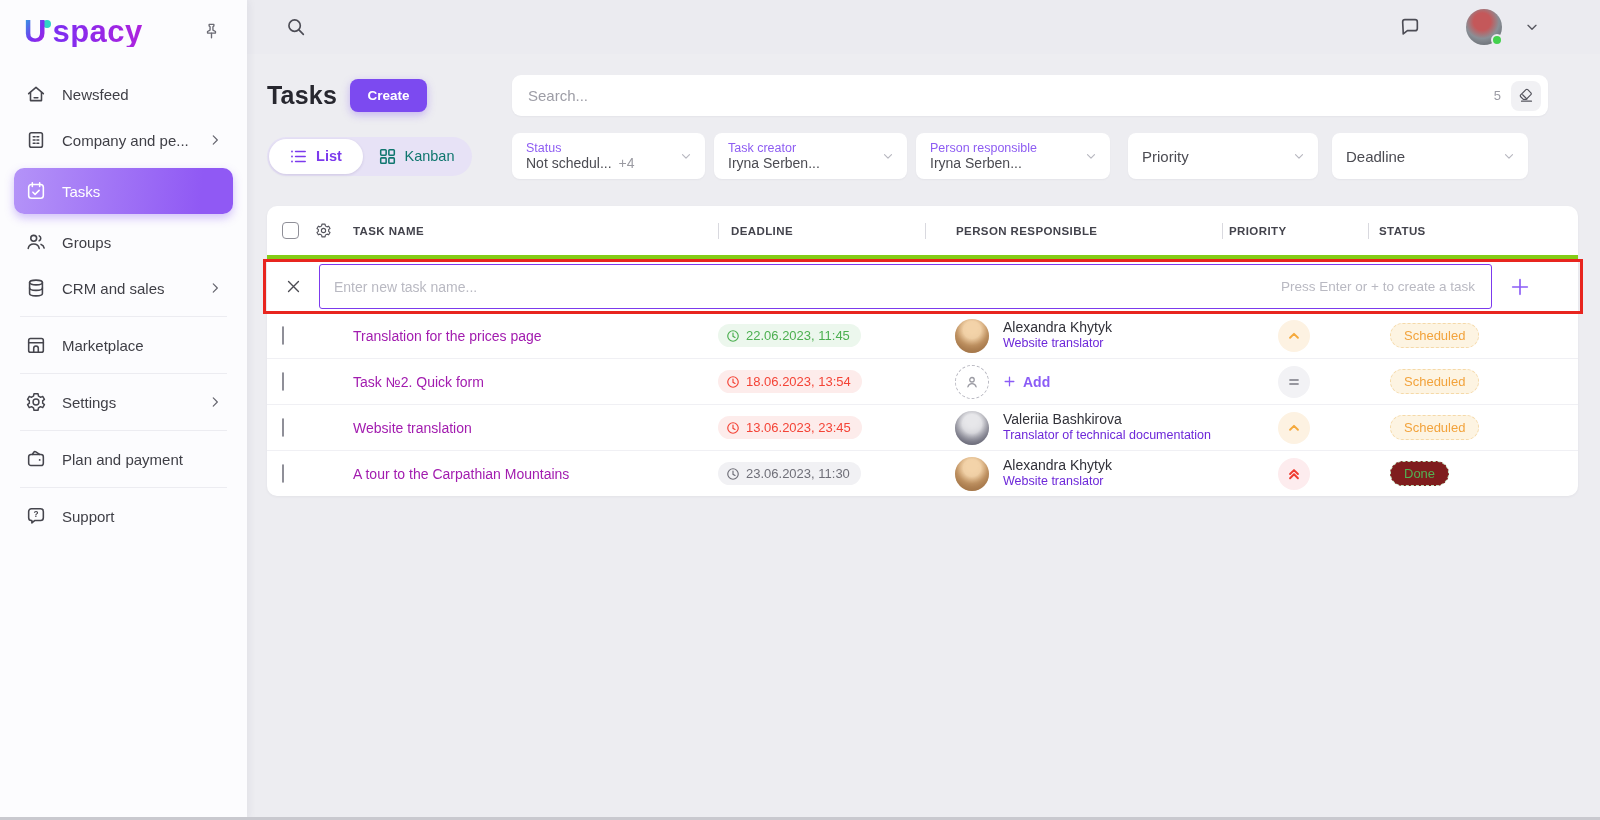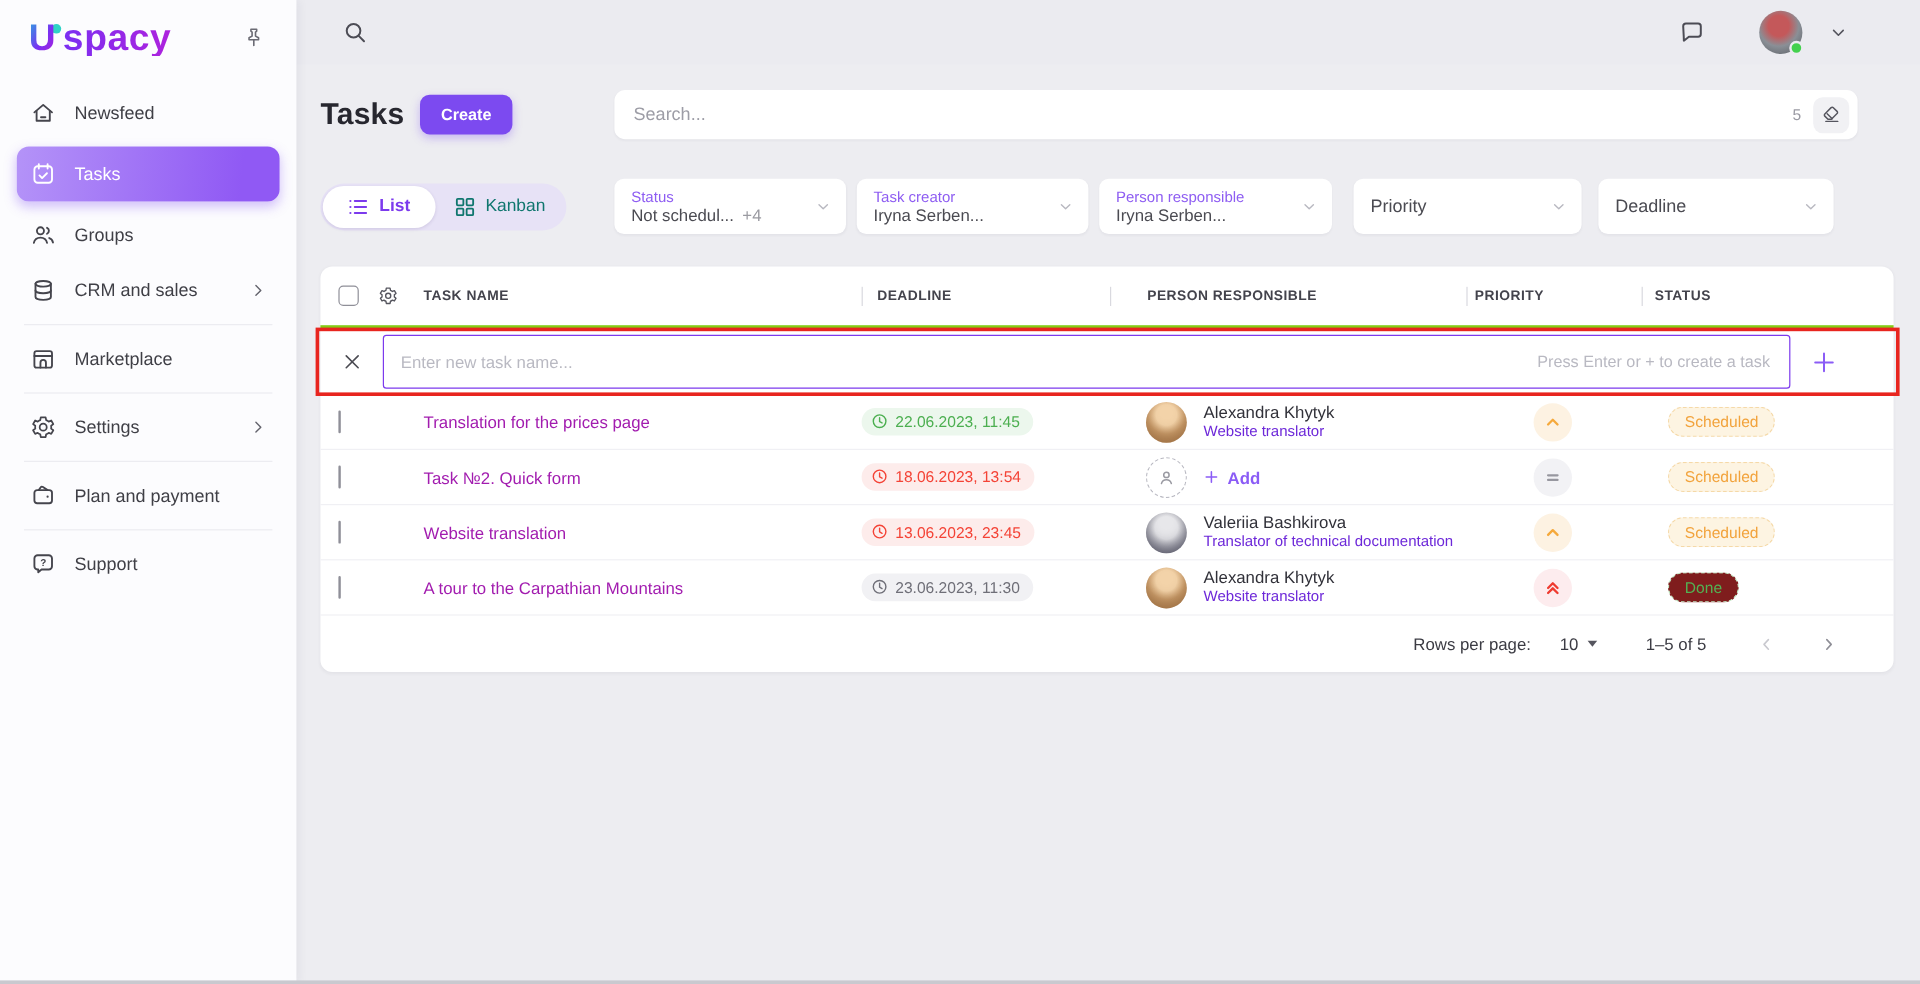--- a/index.html
+++ b/index.html
@@ -36,21 +36,21 @@
   .page-header { display:flex; align-items:center; height:41px; }
   .ph-left { width:245px; display:flex; align-items:center; gap:13px; flex:none; }
   .page-title { font-size:25px; font-weight:600; color:#27272f; letter-spacing:.2px; }
   .create-btn { width:77px; height:33px; border:none; border-radius:8px; background:#7c4af0; color:#fff; font-family:inherit; font-size:13.5px; font-weight:600; cursor:pointer; box-shadow:0 3px 8px rgba(124,74,240,.35); }
   .search-wrap { height:41px; flex:1; margin-right:52px; background:#fff; border-radius:9px; display:flex; align-items:center; padding:0 7px 0 16px; box-shadow:0 1px 2px rgba(30,30,60,.04); }
   .search-input { flex:1; border:none; outline:none; font-family:inherit; font-size:15px; color:#3f3f46; background:transparent; }
   .search-input::placeholder { color:#9d9da6; }
   .search-count { font-size:13px; color:#9b9ba4; margin-right:10px; }
   .search-clear { width:30px; height:30px; border-radius:8px; background:#f1f1f4; border:none; display:flex; align-items:center; justify-content:center; cursor:pointer; color:#55555e; }
 
-  .controls-row { margin-top:33px; display:flex; align-items:center; height:46px; }
+  .controls-row { margin-top:17px; display:flex; align-items:center; height:46px; }
   .view-toggle { width:205px; height:39px; flex:none; background:#e7e2f6; border-radius:20px; display:flex; align-items:center; padding:2px; }
   .vt-seg { height:35px; border-radius:18px; display:flex; align-items:center; justify-content:center; gap:9px; font-size:14.5px; cursor:pointer; }
   .vt-list { width:94px; background:#fff; color:#7c3aed; font-weight:600; box-shadow:0 1px 3px rgba(40,20,90,.12); }
   .vt-kanban { flex:1; color:#0f766e; }
   .filters { display:flex; align-items:center; margin-left:40px; }
   .filter-box { background:#fff; border-radius:8px; height:46px; display:flex; align-items:center; padding:0 12px 0 14px; cursor:pointer; box-shadow:0 1px 2px rgba(30,30,60,.04); }
   .fb-texts { display:flex; flex-direction:column; justify-content:center; gap:2px; flex:1; min-width:0; }
   .fb-label { font-size:12.5px; color:#8e5df2; line-height:1; }
   .fb-value { font-size:14px; color:#4b4b52; line-height:1; white-space:nowrap; }
   .fb-count { color:#9a9aa1; margin-left:7px; }
@@ -69,21 +69,21 @@
   .th { display:flex; align-items:center; height:100%; }
   .th-sep::before { content:""; width:1px; height:16px; background:#d9d9df; margin-right:12px; flex:none; }
   .th-first { padding-left:15px; gap:16px; }
   .checkbox { width:17px; height:17px; border:1.6px solid #8f8f98; border-radius:4px; background:#fff; cursor:pointer; flex:none; }
   .th-gear { color:#55555e; cursor:pointer; }
   .th-person::before { margin-right:30px; }
   .th-priority::before { margin-right:6px; }
   .th-status::before { margin-right:10px; }
 
   
-  .new-task-row { height:57px; display:flex; align-items:center; position:relative; border-top:4px solid #84cc16; padding:0 30px 0 0; }
+  .new-task-row { height:57px; display:flex; align-items:center; position:relative; border-top:6px solid #84cc16; padding:0 30px 0 0; }
   .red-frame { position:absolute; left:-4px; right:-5px; top:-2px; bottom:-2px; border:3px solid #e8251f; pointer-events:none; z-index:6; }
   .nt-close { width:52px; display:flex; align-items:center; justify-content:center; color:#4b4b52; cursor:pointer; flex:none; }
   .nt-inputwrap { flex:1; height:45px; border:1.5px solid #7c3aed; border-radius:3px; display:flex; align-items:center; position:relative; background:#fff; }
   .nt-input { width:100%; height:100%; border:none; outline:none; font-family:inherit; font-size:14px; color:#3f3f46; padding:0 310px 0 14px; background:transparent; }
   .nt-input::placeholder { color:#b9b9c2; }
   .nt-hint { position:absolute; right:16px; font-size:13.5px; color:#b9b9c2; pointer-events:none; white-space:nowrap; }
   .nt-plus { width:56px; display:flex; align-items:center; justify-content:center; color:#8b5cf6; cursor:pointer; flex:none; }
 
   
   .trow { height:46px; border-top:1px solid #f0f0f4; }
@@ -144,20 +144,34 @@
       <span class="mi-icon">
         <svg width="22" height="22" viewBox="0 0 24 24" fill="none" stroke="currentColor" stroke-width="1.7" stroke-linecap="round" stroke-linejoin="round">
           <path d="M4 11.6 12 4.8l8 6.8"></path>
             <path d="M6 10.3V19.2h12V10.3"></path>
             <path d="M10 16h4"></path>
         </svg>
       </span>
       <span>Newsfeed</span>
     </div>
 
+    <div class="menu-item">
+      <span class="mi-icon">
+        <svg width="22" height="22" viewBox="0 0 24 24" fill="none" stroke="currentColor" stroke-width="1.7" stroke-linejoin="round">
+          <rect x="5" y="4" width="14" height="16" rx="2"></rect>
+            <path d="M9 8.5h2M13 8.5h2M9 12h2M13 12h2M9 15.5h2M13 15.5h2" stroke-linecap="round"></path>
+        </svg>
+      </span>
+      <span>Company and pe...</span>
+      <span class="mi-chev">
+        <svg width="14" height="14" viewBox="0 0 24 24" fill="none" stroke="currentColor" stroke-width="2" stroke-linecap="round" stroke-linejoin="round">
+            <polyline points="9 5 16 12 9 19"></polyline>
+          </svg>
+      </span>
+    </div>
 
     <div class="menu-item active">
       <span class="mi-icon">
         <svg width="22" height="22" viewBox="0 0 24 24" fill="none" stroke="currentColor" stroke-width="1.7" stroke-linecap="round" stroke-linejoin="round">
           <rect x="4" y="5" width="16" height="15" rx="3"></rect>
             <path d="M8 3v4M16 3v4"></path>
             <path d="M8.6 13.3l2.4 2.4 4.4-4.4"></path>
         </svg>
       </span>
       <span>Tasks</span>
@@ -560,34 +574,16 @@
               <polyline points="3.5 8 8 3.5 12.5 8"></polyline>
               <polyline points="3.5 12.8 8 8.3 12.5 12.8"></polyline>
             </svg>
         </span>
       </div>
       <div class="cell-status">
         <span class="status-pill st-done">Done</span>
       </div>
     </div>
 
-    <div class="tfoot">
-      <span class="rpp-label">Rows per page:</span>
-      <span class="rpp-select">
-        <span>10</span>
-        <span class="rpp-caret"></span>
-      </span>
-      <span class="range">1–5 of 5</span>
-      <span class="pg-prev">
-        <svg width="16" height="16" viewBox="0 0 24 24" fill="none" stroke="currentColor" stroke-width="2" stroke-linecap="round" stroke-linejoin="round">
-            <polyline points="14.5 6 9 12 14.5 18"></polyline>
-          </svg>
-      </span>
-      <span class="pg-next">
-        <svg width="16" height="16" viewBox="0 0 24 24" fill="none" stroke="currentColor" stroke-width="2" stroke-linecap="round" stroke-linejoin="round">
-            <polyline points="9.5 6 15 12 9.5 18"></polyline>
-          </svg>
-      </span>
-    </div>
   </section>
 </main>
 
 <div class="bottom-edge"></div>
 
 </body></html>

